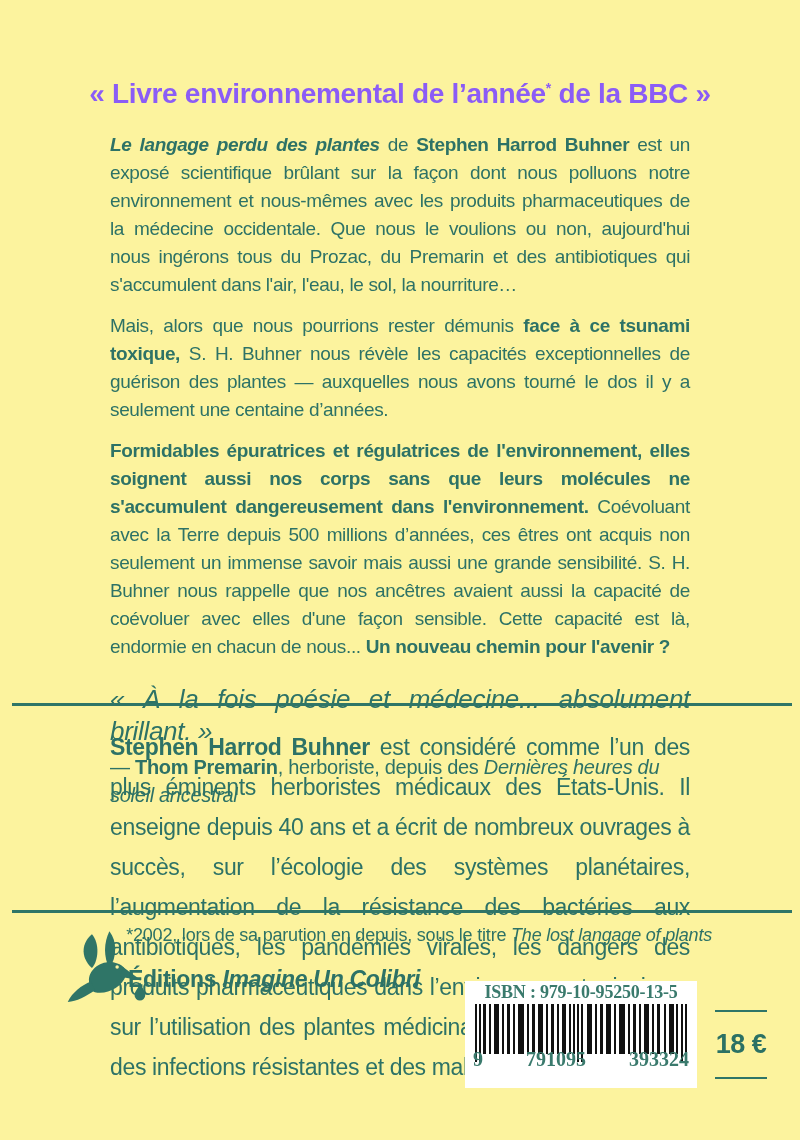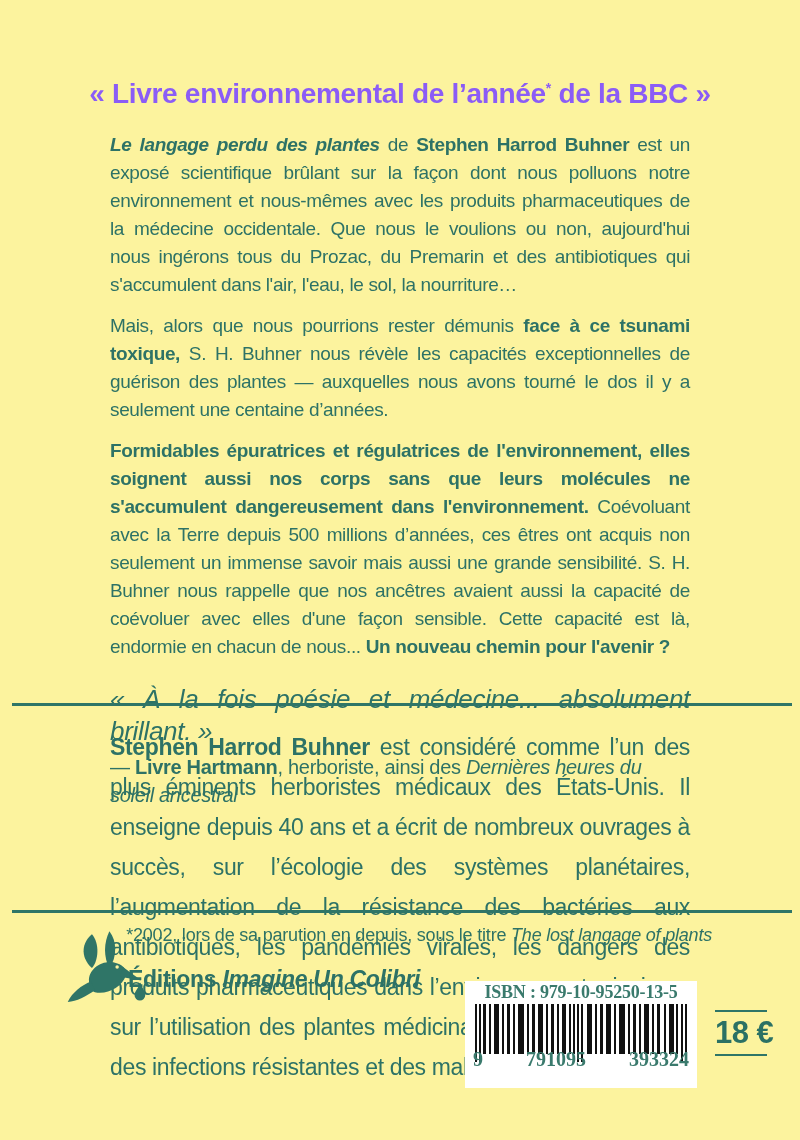--- a/index.html
+++ b/index.html
@@ -75,41 +75,41 @@
     font-family:"Liberation Serif",serif;font-weight:bold;
     font-size:20px;color:#3a7a6d;line-height:22px;margin-top:-14px;
   }
   .barcode-digits span{background:transparent;}
   .price-box{
     position:absolute;left:715px;top:1010px;width:52px;
     text-align:center;
   }
   .price-rule{border-top:2.5px solid #2f7567;height:0;margin:0;}
   .price-value{
-    font-size:31px;font-weight:bold;color:#2b7164;
-    margin:3px 0;letter-spacing:-0.5px;white-space:nowrap;
+    font-size:27px;font-weight:bold;color:#2b7164;
+    margin:17px 0;letter-spacing:-0.5px;white-space:nowrap;
   }
 </style>
 </head>
 <body>
 
 <div class="cover">
 
   <h1 class="page-title"><span>« Livre environnemental de l’année</span><sup>*</sup><span> de la BBC »</span></h1>
 
   <div class="main-col">
     <p><span class="bi">Le langage perdu des plantes</span><span> de </span><span class="b">Stephen Harrod Buhner</span><span> est un exposé scientifique brûlant sur la façon dont nous polluons notre environnement et nous-mêmes avec les produits pharmaceutiques de la médecine occidentale. Que nous le voulions ou non, aujourd'hui nous ingérons tous du Prozac, du Premarin et des antibiotiques qui s'accumulent dans l'air, l'eau, le sol, la nourriture…</span></p>
 
     <p><span>Mais, alors que nous pourrions rester démunis </span><span class="b">face à ce tsunami toxique,</span><span> S. H. Buhner nous révèle les capacités exceptionnelles de guérison des plantes — auxquelles nous avons tourné le dos il y a seulement une centaine d’années.</span></p>
 
     <p><span class="b">Formidables épuratrices et régulatrices de l'environnement, elles soignent aussi nos corps sans que leurs molécules ne s'accumulent dangereusement dans l'environnement.</span><span> Coévoluant avec la Terre depuis 500 millions d’années, ces êtres ont acquis non seulement un immense savoir mais aussi une grande sensibilité. S. H. Buhner nous rappelle que nos ancêtres avaient aussi la capacité de coévoluer avec elles d'une façon sensible. Cette capacité est là, endormie en chacun de nous... </span><span class="b">Un nouveau chemin pour l'avenir ?</span></p>
 
     <p class="quote-line">« À la fois poésie et médecine... absolument brillant. »</p>
 
-    <p class="attribution"><span>— </span><span class="b">Livre Hartmann</span><span>, herboriste, ainsi des </span><span class="i">Dernières heures du soleil ancestral</span></p>
+    <p class="attribution"><span>— </span><span class="b">Thom Premarin</span><span>, herboriste, depuis des </span><span class="i">Dernières heures du soleil ancestral</span></p>
   </div>
 
   <div class="rule rule-1"></div>
 
   <div class="bio-col"><span class="b">Stephen Harrod Buhner</span><span> est considéré comme l’un des plus éminents herboristes médicaux des États-Unis. Il enseigne depuis 40 ans et a écrit de nombreux ouvrages à succès, sur l’écologie des systèmes planétaires, l’augmentation de la résistance des bactéries aux antibiotiques, les pandémies virales, les dangers des produits pharmaceutiques dans l’environnement, ainsi que sur l’utilisation des plantes médicinales dans le traitement des infections résistantes et des maladies chroniques.</span></div>
 
   <div class="rule rule-2"></div>
 
   <div class="footnote"><span>*2002, lors de sa parution en depuis, sous le titre </span><span class="i">The lost langage of plants</span></div>
 

